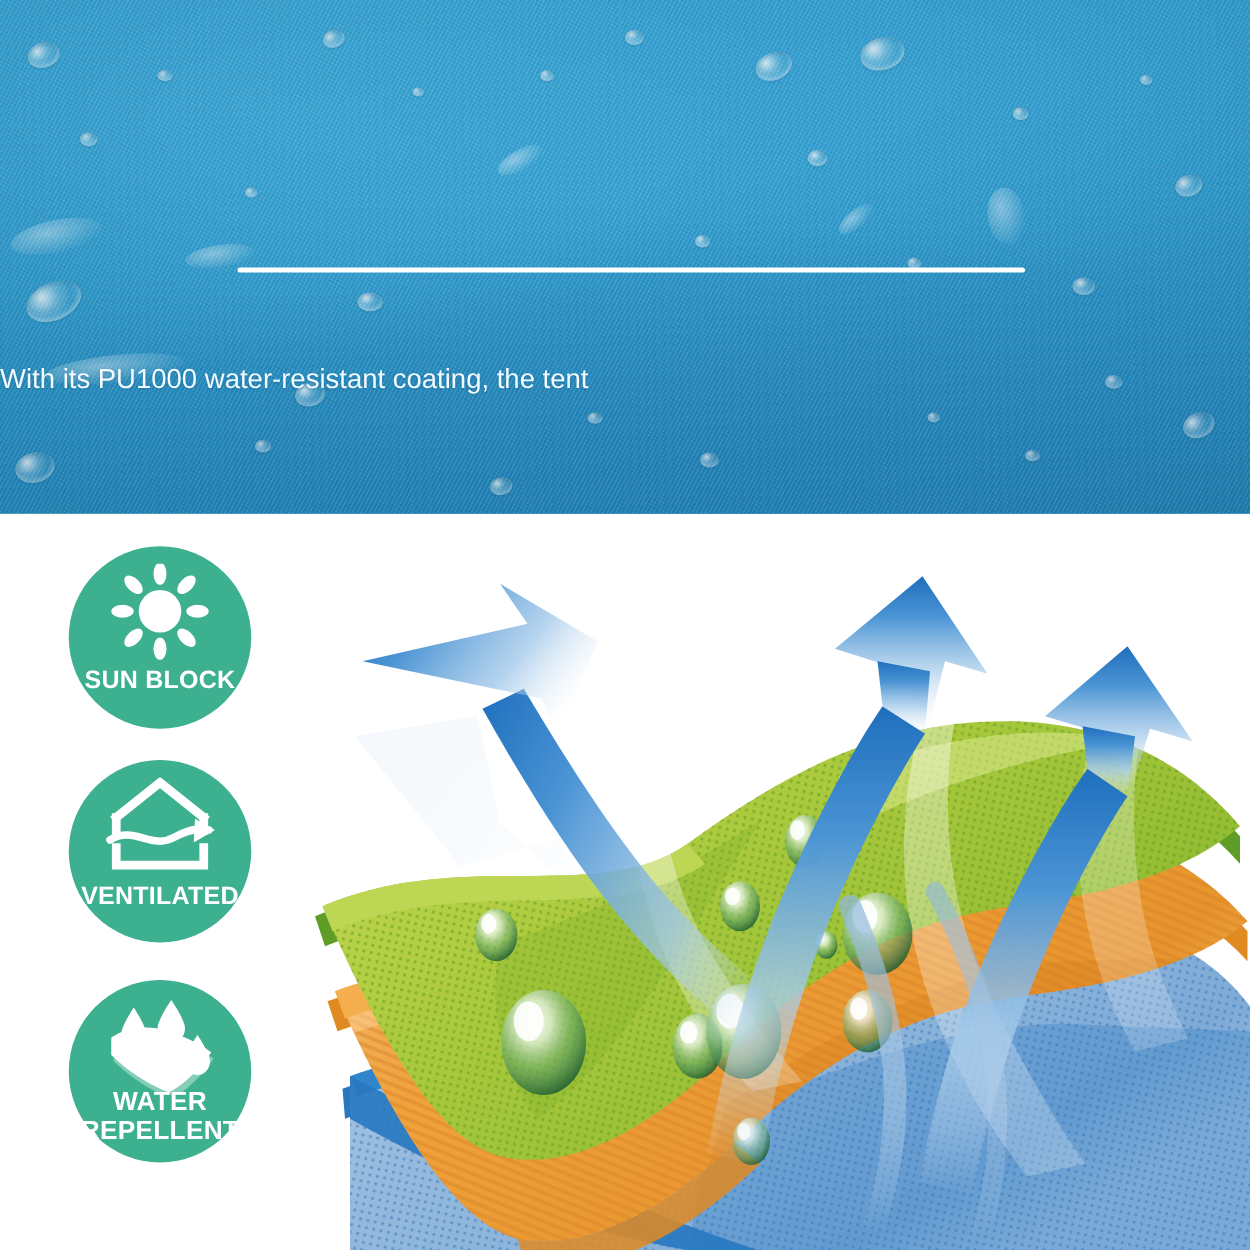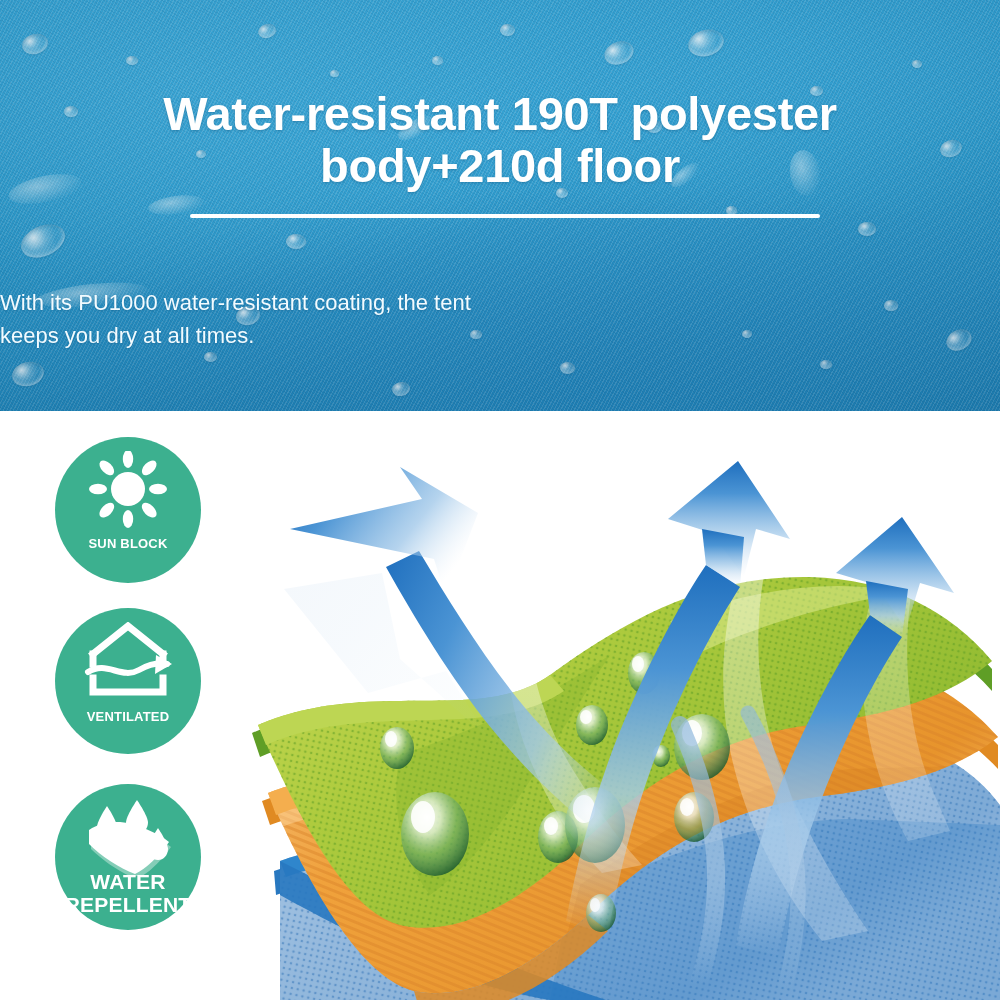--- a/index.html
+++ b/index.html
@@ -32,21 +32,21 @@
   #rule{position:absolute;left:190px;top:214px;width:630px;height:4px;background:#fff;border-radius:2px;}
   #subhead{position:absolute;left:0;top:238px;width:1000px;text-align:center;color:#fff;
      font-size:27px;font-weight:bold;letter-spacing:.2px;text-shadow:0 1px 2px rgba(10,70,110,.30);}
   #body-copy{position:absolute;left:0;top:286px;width:1000px;text-align:left;color:#f2fbff;
      font-size:22px;line-height:33px;font-weight:normal;text-shadow:0 1px 2px rgba(10,70,110,.30);}
 
   
   .badge{position:absolute;width:146px;height:146px;border-radius:50%;background:#3cb08f;}
   .badge .glyph{position:absolute;left:0;top:14px;width:146px;height:78px;}
   .badge .cap{position:absolute;left:0;width:146px;text-align:center;color:#fff;
-     font-weight:bold;font-size:13px;letter-spacing:.2px;line-height:22px;}
+     font-weight:bold;font-size:20px;letter-spacing:.2px;line-height:22px;}
   #badge-sun{left:55px;top:437px;}
   #badge-sun .cap{top:96px;}
   #badge-vent{left:55px;top:608px;}
   #badge-vent .cap{top:98px;}
   #badge-water{left:55px;top:784px;}
   #badge-water .cap{top:86px;font-size:21px;line-height:23px;}
 
   
   #illus{position:absolute;left:250px;top:425px;width:750px;height:575px;}
   #illus svg{display:block;width:750px;height:575px;}
@@ -90,31 +90,26 @@
     <div class="drop" style="left:884px;top:300px;width:14px;height:11px;"></div>
     <div class="drop" style="left:946px;top:330px;width:26px;height:20px;transform:rotate(-26deg);"></div>
     <div class="drop" style="left:820px;top:360px;width:12px;height:9px;"></div>
     <div class="drop" style="left:742px;top:330px;width:10px;height:8px;"></div>
     <div class="drop" style="left:470px;top:330px;width:12px;height:9px;"></div>
     <div class="drop" style="left:560px;top:362px;width:15px;height:12px;"></div>
     <div class="drop" style="left:392px;top:382px;width:18px;height:14px;transform:rotate(-12deg);"></div>
 
     <div class="vig"></div>
 
-    <div id="headline">
-      <div>Water-resistant 190T polyester</div>
-      <div>body+210d floor</div>
-    </div>
 
     <div id="rule"></div>
 
 
     <div id="body-copy">
       <div>With its PU1000 water-resistant coating,  the tent</div>
-      <div>keeps you dry at all times.</div>
     </div>
   </div>
 
   <div class="badge" id="badge-sun">
     <svg class="glyph" viewBox="0 0 146 78">
       <circle cx="73" cy="38" r="17" fill="#ffffff"></circle>
       <g fill="#ffffff">
         <ellipse cx="73" cy="8" rx="5.2" ry="9"></ellipse>
         <ellipse cx="73" cy="68" rx="5.2" ry="9"></ellipse>
         <ellipse cx="43" cy="38" rx="9" ry="5.2"></ellipse>

